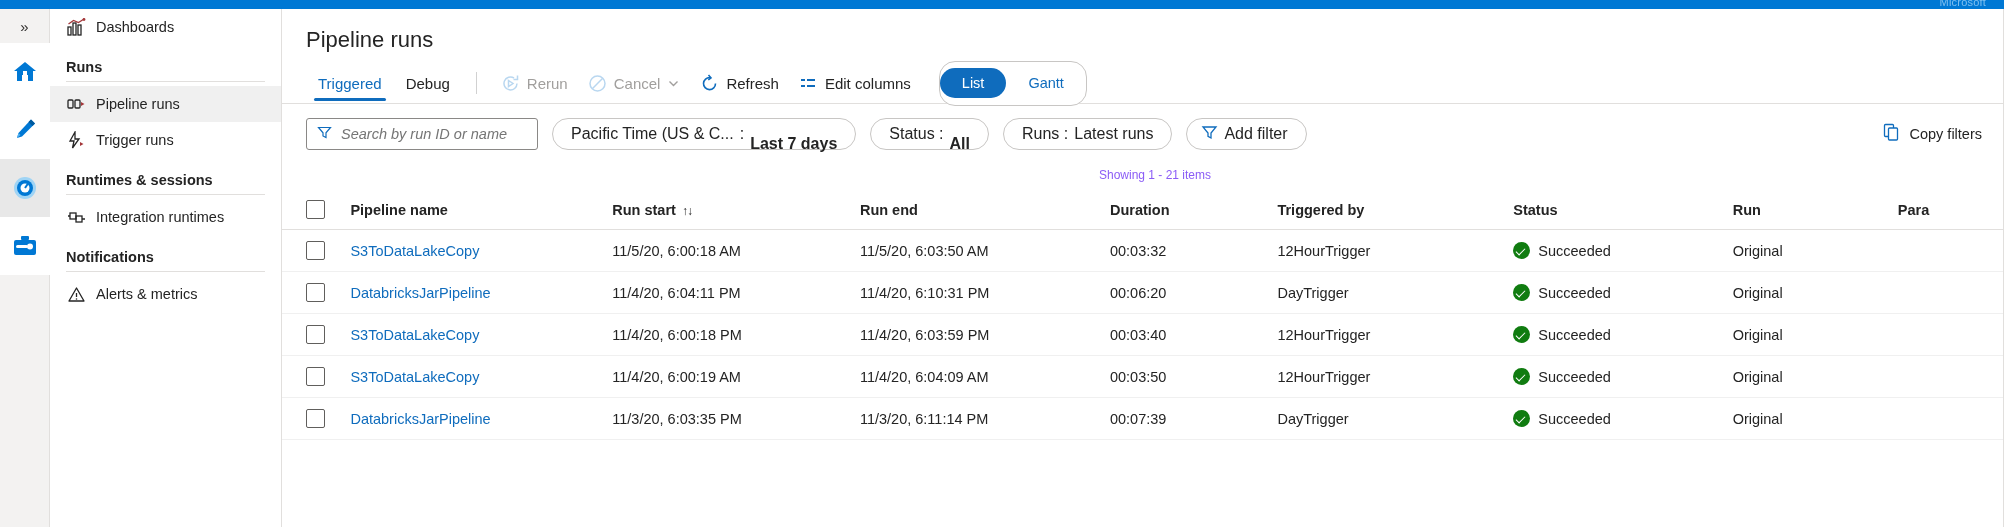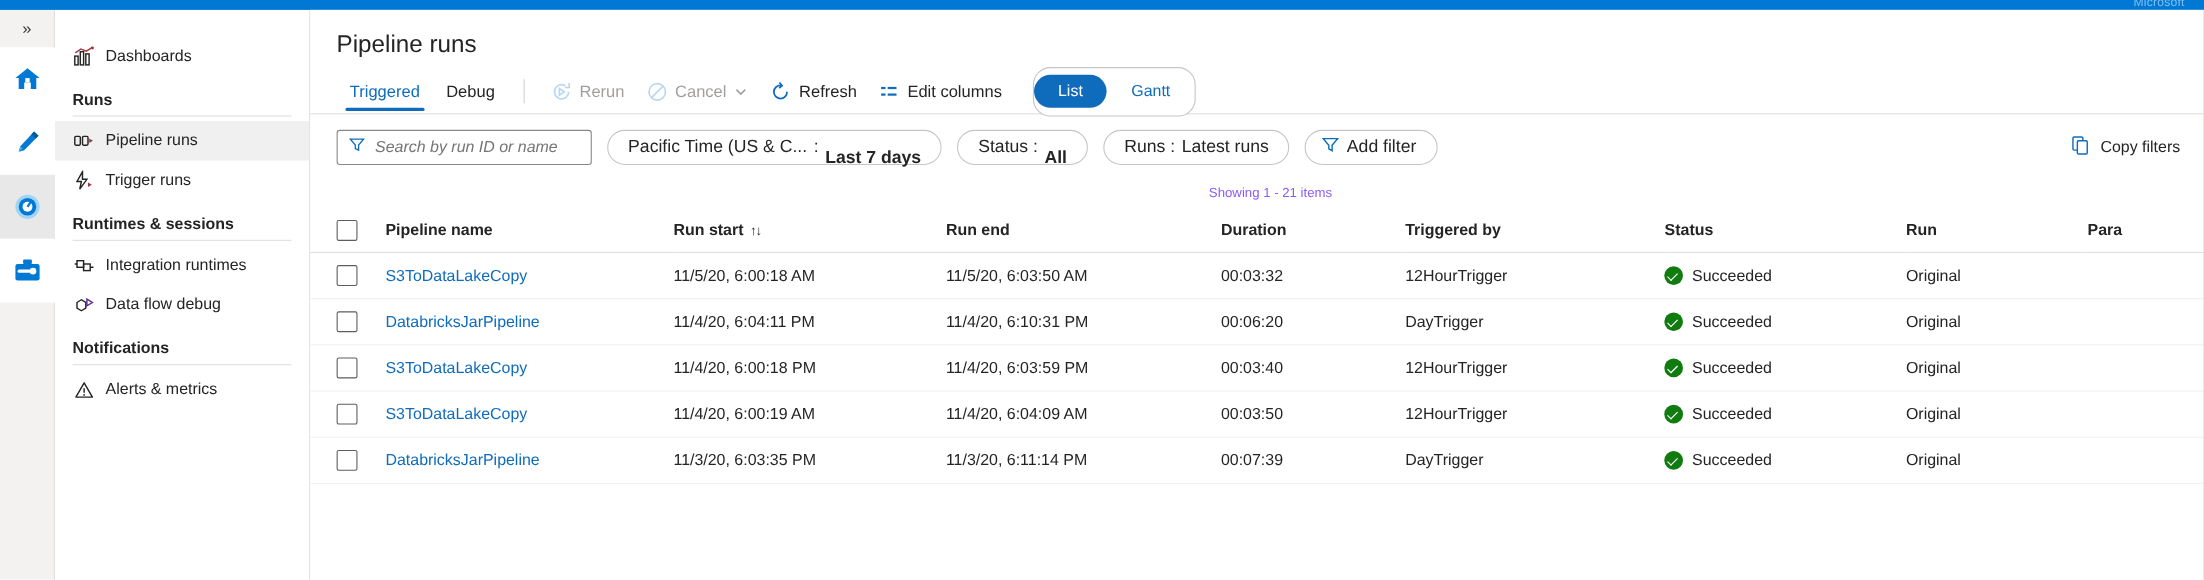--- a/index.html
+++ b/index.html
@@ -36,21 +36,21 @@
     width: 50px; height: 58px; display: flex; align-items: center; justify-content: center;
     cursor: pointer; position: relative; background: #ffffff;
   }
   .rail-item.active { background: #e8e8e8; }
   .rail-item svg { display: block; }
 
   
   .sidebar {
     width: 232px; flex: none; background: #ffffff;
     border-right: 1px solid #e1dfdd;
-    padding-top: 24px; font-size: 14.5px; color: #242424;
+    padding-top: 0; font-size: 14.5px; color: #242424;
   }
   .nav-item {
     display: flex; align-items: center; gap: 10px;
     height: 36px; padding: 0 12px 0 16px; cursor: pointer; color: #242424;
   }
   .nav-item.selected { background: #f0f0f0; }
   .nav-icon { width: 20px; height: 20px; flex: none; display: flex; align-items: center; justify-content: center; }
   .nav-label { white-space: nowrap; }
   .nav-section {
     padding: 14px 16px 4px 16px; font-size: 14.5px; font-weight: 700; color: #242424;
@@ -260,29 +260,20 @@
         <span class="nav-icon">
           <svg width="19" height="19" viewBox="0 0 19 19">
             <rect x="3" y="5" width="6" height="6" fill="none" stroke="#242424" stroke-width="1.3"></rect>
             <rect x="9" y="8" width="6" height="6" fill="none" stroke="#242424" stroke-width="1.3"></rect>
             <path d="M1 8 L3 8 M15 11 L18 11" stroke="#242424" stroke-width="1.3"></path>
           </svg>
         </span>
         <span class="nav-label">Integration runtimes</span>
       </div>
 
-      <div class="nav-item">
-        <span class="nav-icon">
-          <svg width="19" height="19" viewBox="0 0 19 19">
-            <path d="M3 7 L7 4.5 L11 7 L11 12 L7 14.5 L3 12 Z" fill="none" stroke="#242424" stroke-width="1.3"></path>
-            <path d="M12 4 L17 7 L12 10 Z" fill="none" stroke="#5c2d91" stroke-width="1.3"></path>
-          </svg>
-        </span>
-        <span class="nav-label">Data flow debug</span>
-      </div>
 
       <div class="nav-section">Notifications</div>
       <div class="nav-sep"></div>
 
       <div class="nav-item">
         <span class="nav-icon">
           <svg width="19" height="19" viewBox="0 0 19 19">
             <path d="M9.5 3 L17 16 L2 16 Z" fill="none" stroke="#242424" stroke-width="1.3" stroke-linejoin="round"></path>
             <path d="M9.5 8 L9.5 12" stroke="#242424" stroke-width="1.3"></path>
             <circle cx="9.5" cy="14" r="0.8" fill="#242424"></circle>

